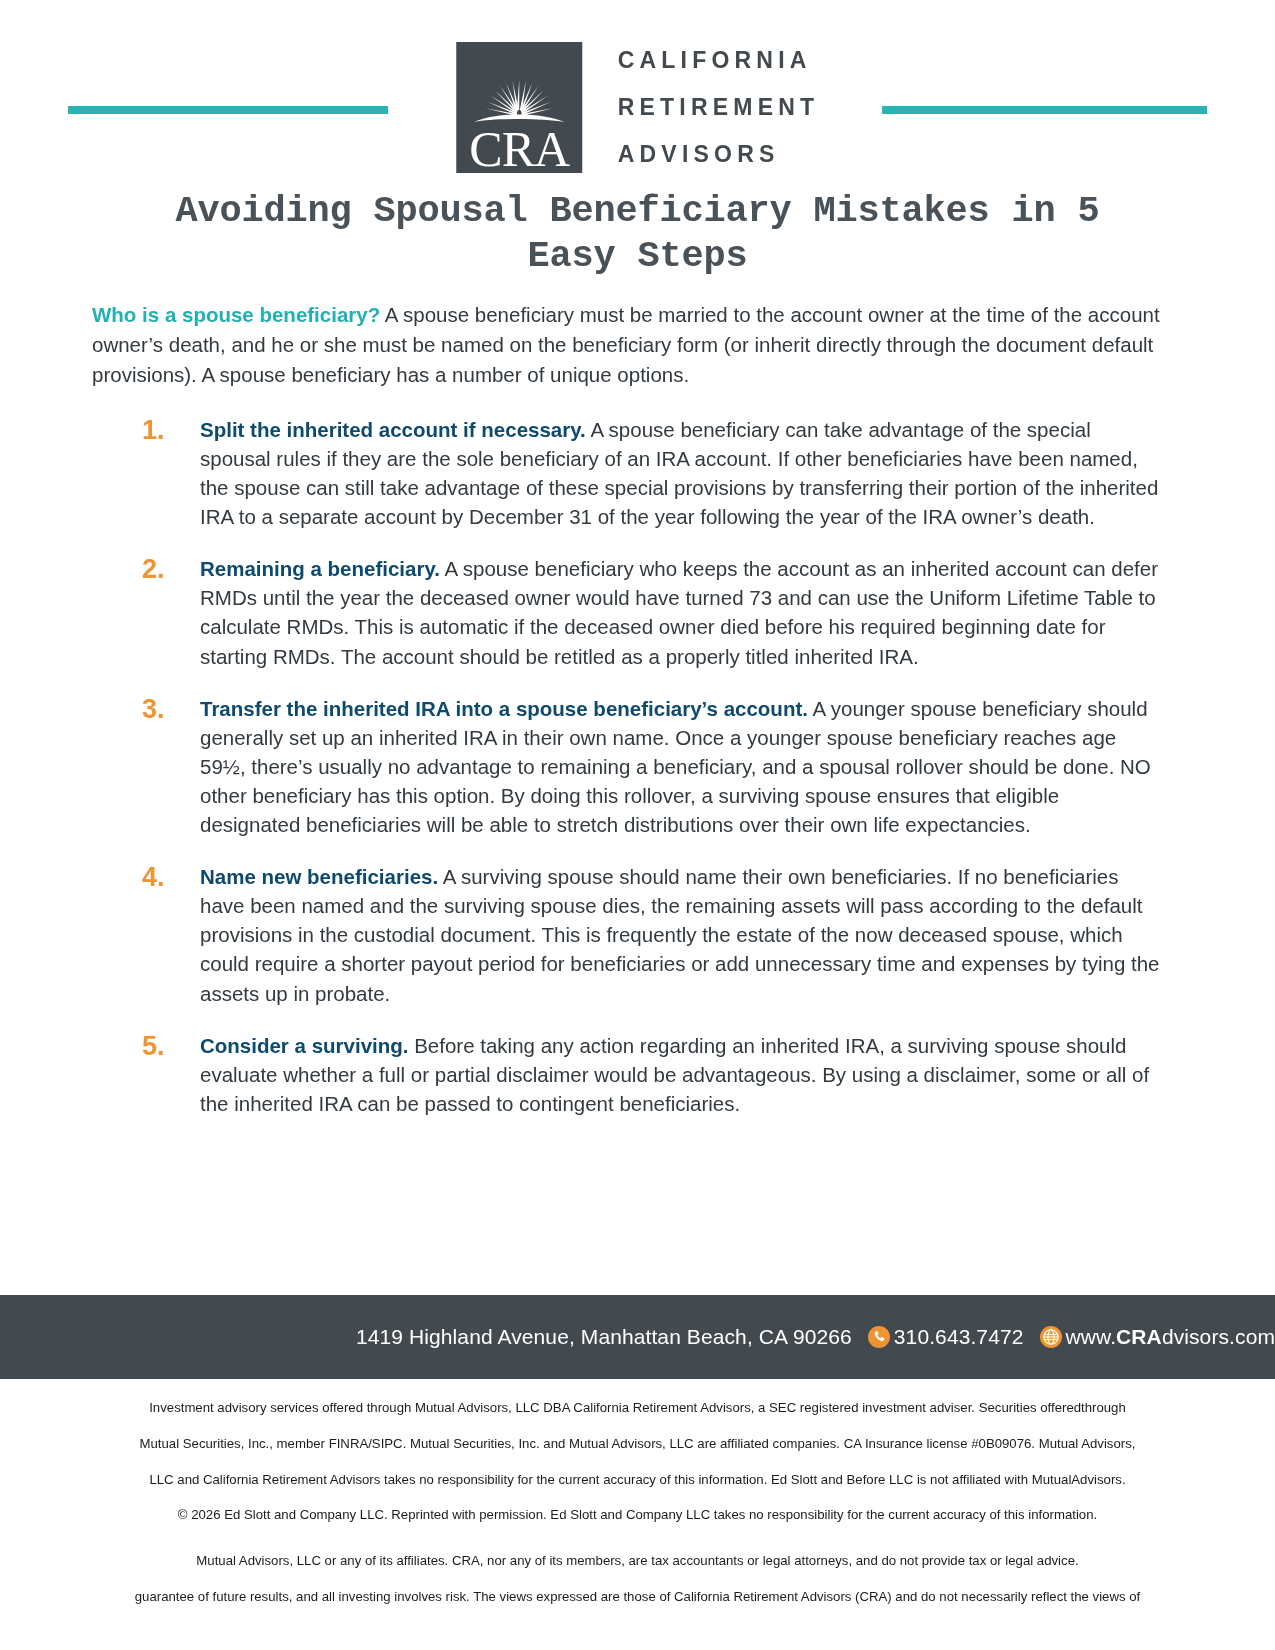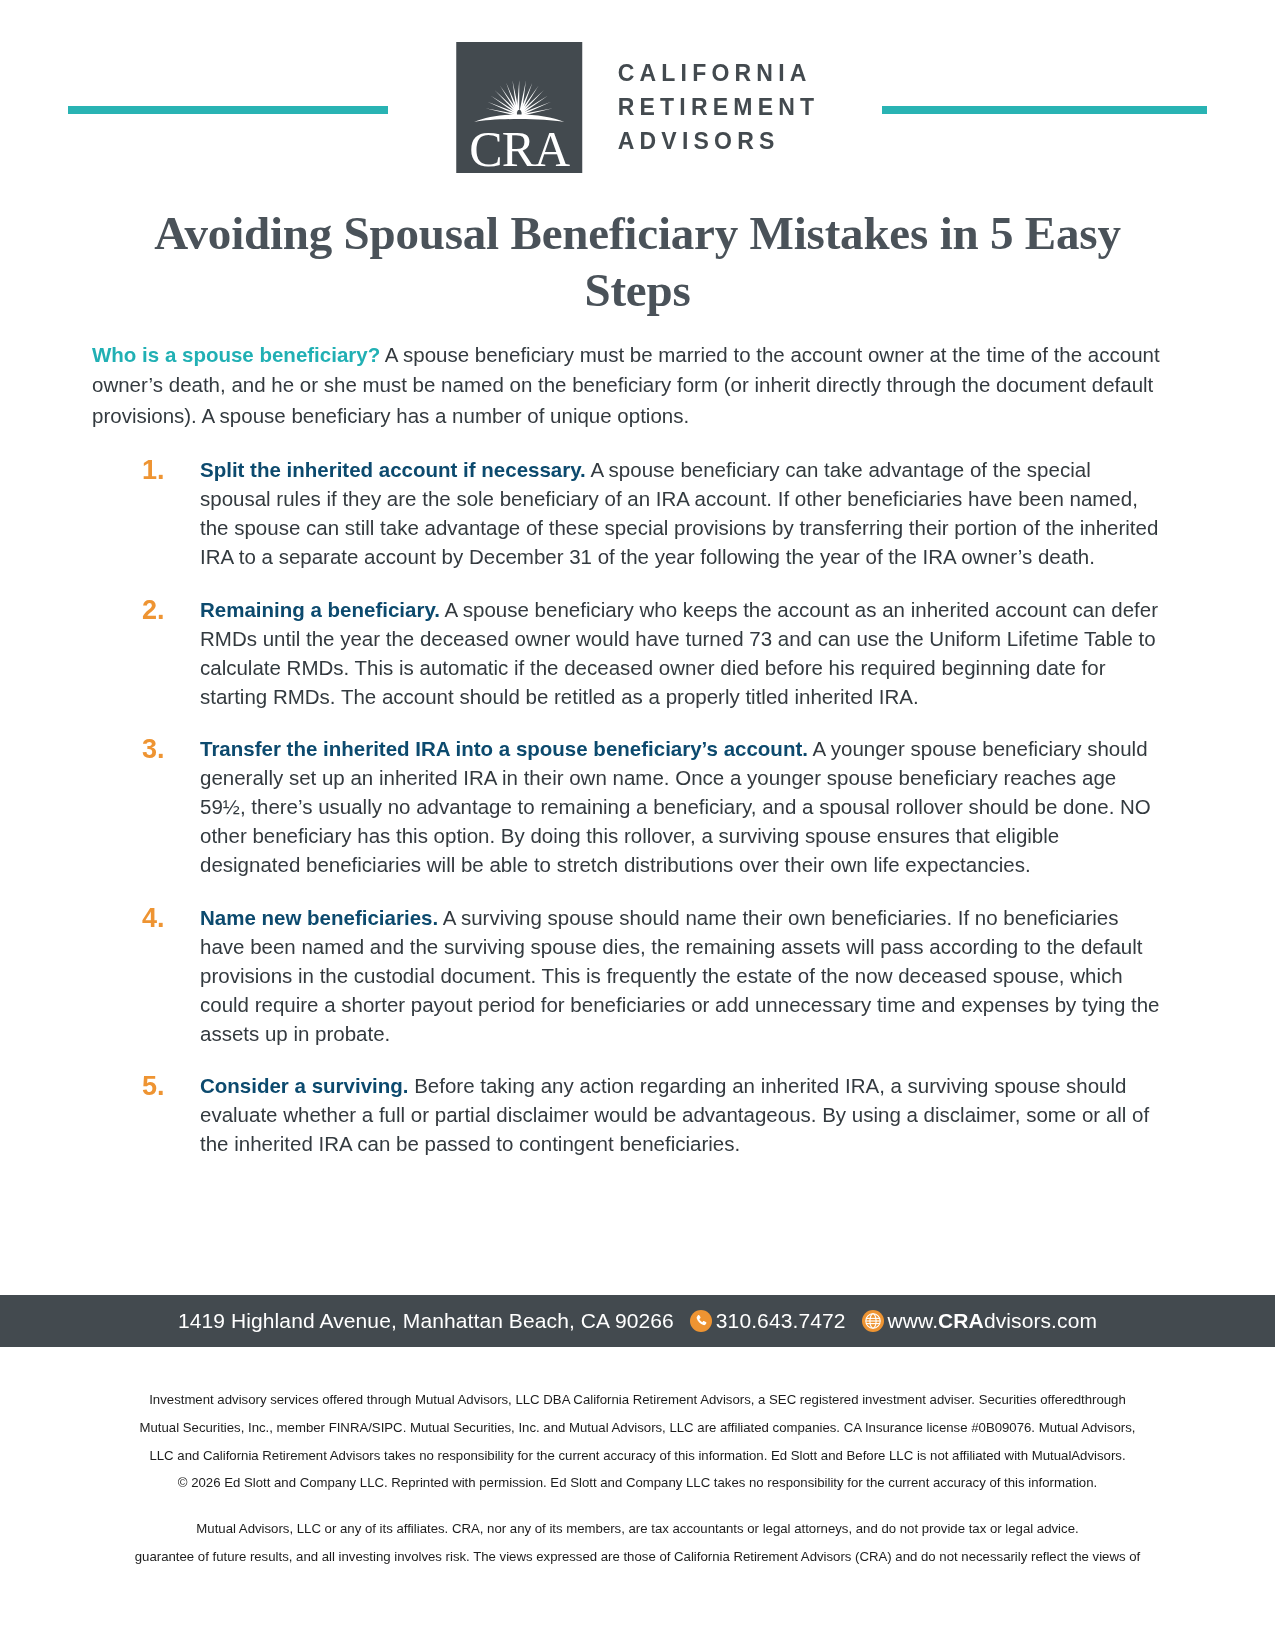--- a/index.html
+++ b/index.html
@@ -48,40 +48,40 @@
     position: relative;
     flex: 0 0 auto;
   }
   .logo-mark svg { display:block; width:100%; height:100%; }
 
   .logo-words {
     margin-left: 36px;
     display: flex;
     flex-direction: column;
     justify-content: center;
-    gap: 11px;
+    gap: 24px;
   }
   .logo-words span {
     font-family: "Liberation Sans", sans-serif;
     font-weight: bold;
     font-size: 23px;
     letter-spacing: 5.2px;
     color: #434a4f;
     line-height: 1;
   }
 
   
   .doc-title {
     text-align: center;
-    font-family: Liberation Serif, serif;
-    font-weight: bold;
-    font-size: 47px;
+    font-family: Liberation Mono, monospace;
+    font-weight: bold;
+    font-size: 37px;
     line-height: 1.22;
     color: #4a5259;
-    margin: 20px 0 0 0;
+    margin: 4px 0 0 0;
     padding: 0 150px;
     letter-spacing: -0.2px;
   }
 
   
   .content {
     padding: 0 88px 0 92px;
   }
   .intro {
     font-size: 20.5px;
@@ -122,25 +122,25 @@
     color: #0c4a6e;
     font-weight: bold;
   }
 
   
   .footer-bar {
     position: absolute;
     left: 0;
     right: 0;
     top: 1295px;
-    height: 52px;
+    height: 84px;
     background: #434a4f;
     display: flex;
     align-items: center;
-    justify-content: center;
+    justify-content: flex-end;
     color: #ffffff;
     font-size: 21px;
     letter-spacing: 0.1px;
   }
   .footer-bar .addr { white-space: nowrap; }
   .ficon {
     display: inline-block;
     width: 22px;
     height: 22px;
     border-radius: 50%;
@@ -158,21 +158,21 @@
   .disclaimer {
     position: absolute;
     left: 0; right: 0;
     top: 1382px;
     padding: 0 62px;
     text-align: center;
     font-size: 13.2px;
     line-height: 1.5;
     color: #1c1c1c;
   }
-  .disclaimer p { margin: 8px; }
+  .disclaimer p { margin: 16px; }
   .disclaimer .block2 { margin-top: 26px; }
 </style>
 </head>
 <body>
 
 <div class="header">
   <div class="rule rule-left"></div>
   <div class="rule rule-right"></div>
 
   <div class="logo-block">

